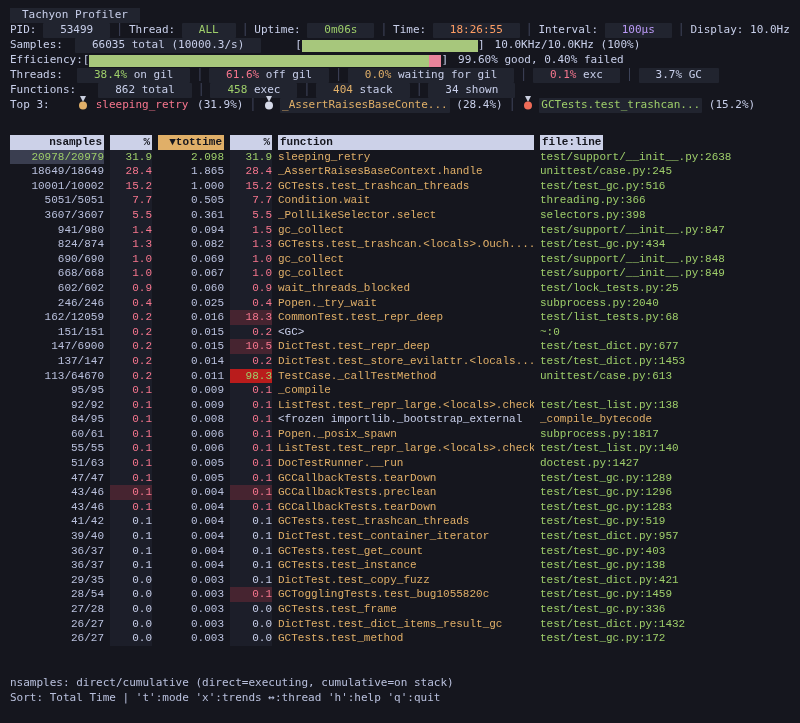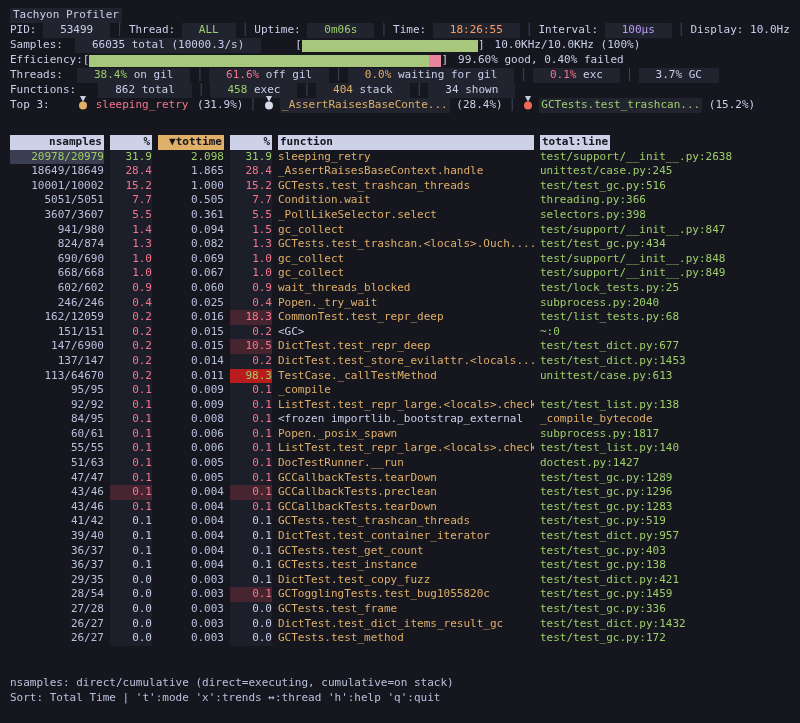--- a/index.html
+++ b/index.html
@@ -2,41 +2,41 @@
 <html><head>
 <meta charset="utf-8">
 <style>
   html,body{margin:0;padding:0;background:#15161e;}
   body{width:800px;height:723px;overflow:hidden;
        font-family:"DejaVu Sans Mono",monospace;font-size:11px;line-height:14.6px;
        color:#c8cfea;}
   .screen{padding:8px 0 0 10px;}
   .line{white-space:pre;height:15px;display:flex;align-items:center;}
   .chip{background:#21242f;padding:0 17px;border-radius:1px;}
-  .title-chip{background:#21242f;padding:0 3px;}
+  .title-chip{background:#21242f;padding:0 12px;}
   .sep{color:#454b63;padding:0 6px;}
   .c-fg{color:#c8cfea;}
   .c-dim{color:#b9c0dd;}
   .c-green{color:#9ece6a;}
   .c-red{color:#f7768e;}
   .c-orange{color:#ff9e64;}
   .c-yellow{color:#e0af68;}
   .c-purple{color:#bb9af7;}
   .label{color:#c8cfea;}
   
   .bracket{color:#c8cfea;}
   .bar{display:inline-block;height:12px;vertical-align:middle;display:flex;}
   .bar-samples{width:176px;}
   .bar-eff{width:352px;}
   .bar-good{background:#a7c77c;height:100%;flex:1;}
   .bar-fail{background:#e8849c;height:100%;width:12px;}
   
   .ptable{margin-top:22px;}
   .trow{display:grid;grid-template-columns:94px 42px 66px 42px 256px auto;
-        column-gap:6px;height:14.6px;align-items:center;white-space:pre;}
+        column-gap:6px;height:14.6px;align-items:center;white-space:pre;font-family:Liberation Mono, monospace;}
   .cell{overflow:hidden;}
   .r{text-align:right;}
   .hcell{background:#ccd1e8;color:#15161e;font-weight:bold;padding:0 2px;}
   .hcell.sort{background:#e0af68;}
   .hfile{background:#ccd1e8;color:#15161e;font-weight:bold;display:inline-block;padding:0 2px;}
   .stripe{background:#1c1e29;}
   .hl-gray{background:#3a3e50;}
   .hl-red{background:#462430;}
   .hl-green{background:#b91c1c;}
   .medal{display:inline-block;margin:0 6px 0 2px;vertical-align:-2px;}
@@ -80,21 +80,21 @@
           <circle cx="5" cy="9.5" r="4" fill="#e0af68"></circle>
         </svg></span><span class="top3-name c-red">sleeping_retry</span><span class="c-fg"> (31.9%)</span><span class="sep">│</span><span class="medal"><svg width="10" height="14" viewBox="0 0 10 14">
           <path d="M2 0 L5 6 L8 0 Z" fill="#c9cede"></path>
           <circle cx="5" cy="9.5" r="4" fill="#d5d9e8"></circle>
         </svg></span><span class="top3-name chip c-yellow">_AssertRaisesBaseConte...</span><span class="c-fg"> (28.4%)</span><span class="sep">│</span><span class="medal"><svg width="10" height="14" viewBox="0 0 10 14">
           <path d="M2 0 L5 6 L8 0 Z" fill="#c9cede"></path>
           <circle cx="5" cy="9.5" r="4" fill="#ef6b57"></circle>
         </svg></span><span class="top3-name chip c-green">GCTests.test_trashcan...</span><span class="c-fg"> (15.2%)</span></div>
 
   <div class="ptable" id="ptable">
-      <div class="trow"><div class="hcell r">nsamples</div><div class="hcell r">%</div><div class="hcell sort r">▼tottime</div><div class="hcell r">%</div><div class="hcell ">function</div><div class="cell"><span class="hfile ">total:line</span></div></div>
+      <div class="trow"><div class="hcell r">nsamples</div><div class="hcell r">%</div><div class="hcell sort r">▼tottime</div><div class="hcell r">%</div><div class="hcell ">function</div><div class="cell"><span class="hfile ">file:line</span></div></div>
       <div class="trow"><div class="cell r c-green hl-gray">20978/20979</div><div class="cell r stripe c-green">31.9</div><div class="cell r c-green">2.098</div><div class="cell r stripe c-green">31.9</div><div class="cell  c-yellow">sleeping_retry</div><div class="cell  c-green">test/support/__init__.py:2638</div></div>
       <div class="trow"><div class="cell r c-dim">18649/18649</div><div class="cell r stripe c-red">28.4</div><div class="cell r c-dim">1.865</div><div class="cell r stripe c-red">28.4</div><div class="cell  c-yellow">_AssertRaisesBaseContext.handle</div><div class="cell  c-green">unittest/case.py:245</div></div>
       <div class="trow"><div class="cell r c-dim">10001/10002</div><div class="cell r stripe c-red">15.2</div><div class="cell r c-dim">1.000</div><div class="cell r stripe c-red">15.2</div><div class="cell  c-yellow">GCTests.test_trashcan_threads</div><div class="cell  c-green">test/test_gc.py:516</div></div>
       <div class="trow"><div class="cell r c-dim">5051/5051</div><div class="cell r stripe c-red">7.7</div><div class="cell r c-dim">0.505</div><div class="cell r stripe c-red">7.7</div><div class="cell  c-yellow">Condition.wait</div><div class="cell  c-green">threading.py:366</div></div>
       <div class="trow"><div class="cell r c-dim">3607/3607</div><div class="cell r stripe c-red">5.5</div><div class="cell r c-dim">0.361</div><div class="cell r stripe c-red">5.5</div><div class="cell  c-yellow">_PollLikeSelector.select</div><div class="cell  c-green">selectors.py:398</div></div>
       <div class="trow"><div class="cell r c-dim">941/980</div><div class="cell r stripe c-red">1.4</div><div class="cell r c-dim">0.094</div><div class="cell r stripe c-red">1.5</div><div class="cell  c-yellow">gc_collect</div><div class="cell  c-green">test/support/__init__.py:847</div></div>
       <div class="trow"><div class="cell r c-dim">824/874</div><div class="cell r stripe c-red">1.3</div><div class="cell r c-dim">0.082</div><div class="cell r stripe c-red">1.3</div><div class="cell  c-yellow">GCTests.test_trashcan.&lt;locals&gt;.Ouch....</div><div class="cell  c-green">test/test_gc.py:434</div></div>
       <div class="trow"><div class="cell r c-dim">690/690</div><div class="cell r stripe c-red">1.0</div><div class="cell r c-dim">0.069</div><div class="cell r stripe c-red">1.0</div><div class="cell  c-yellow">gc_collect</div><div class="cell  c-green">test/support/__init__.py:848</div></div>
       <div class="trow"><div class="cell r c-dim">668/668</div><div class="cell r stripe c-red">1.0</div><div class="cell r c-dim">0.067</div><div class="cell r stripe c-red">1.0</div><div class="cell  c-yellow">gc_collect</div><div class="cell  c-green">test/support/__init__.py:849</div></div>
       <div class="trow"><div class="cell r c-dim">602/602</div><div class="cell r stripe c-red">0.9</div><div class="cell r c-dim">0.060</div><div class="cell r stripe c-red">0.9</div><div class="cell  c-yellow">wait_threads_blocked</div><div class="cell  c-green">test/lock_tests.py:25</div></div>

